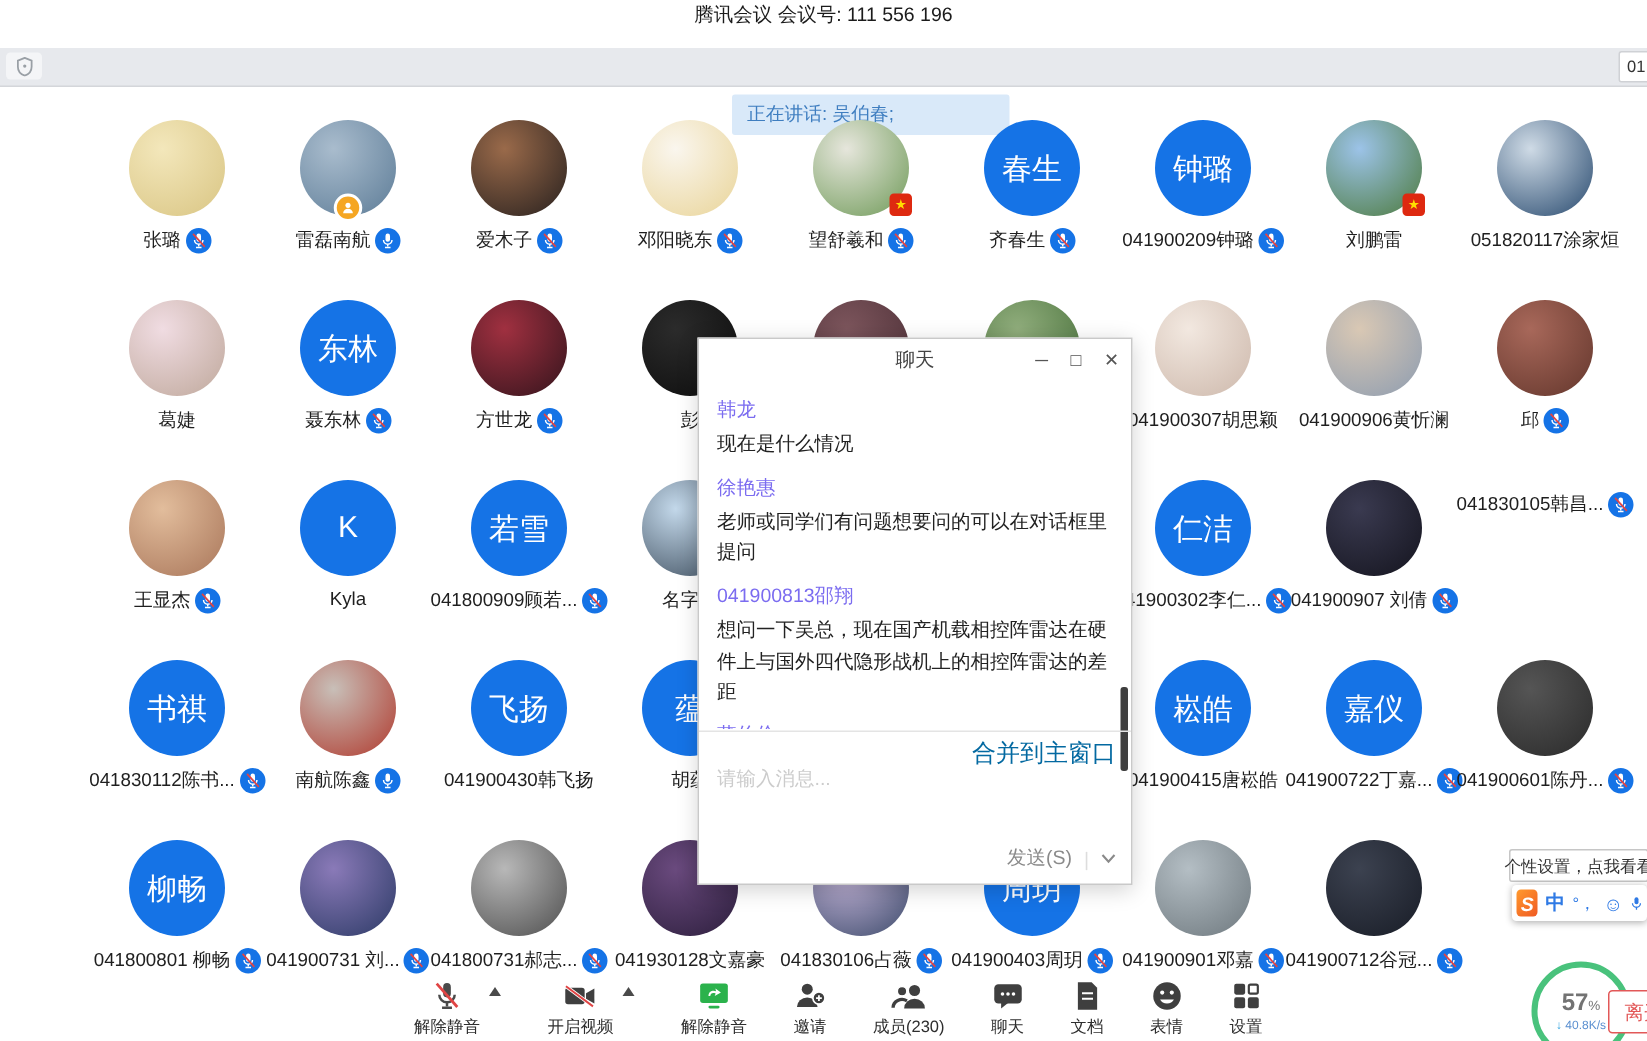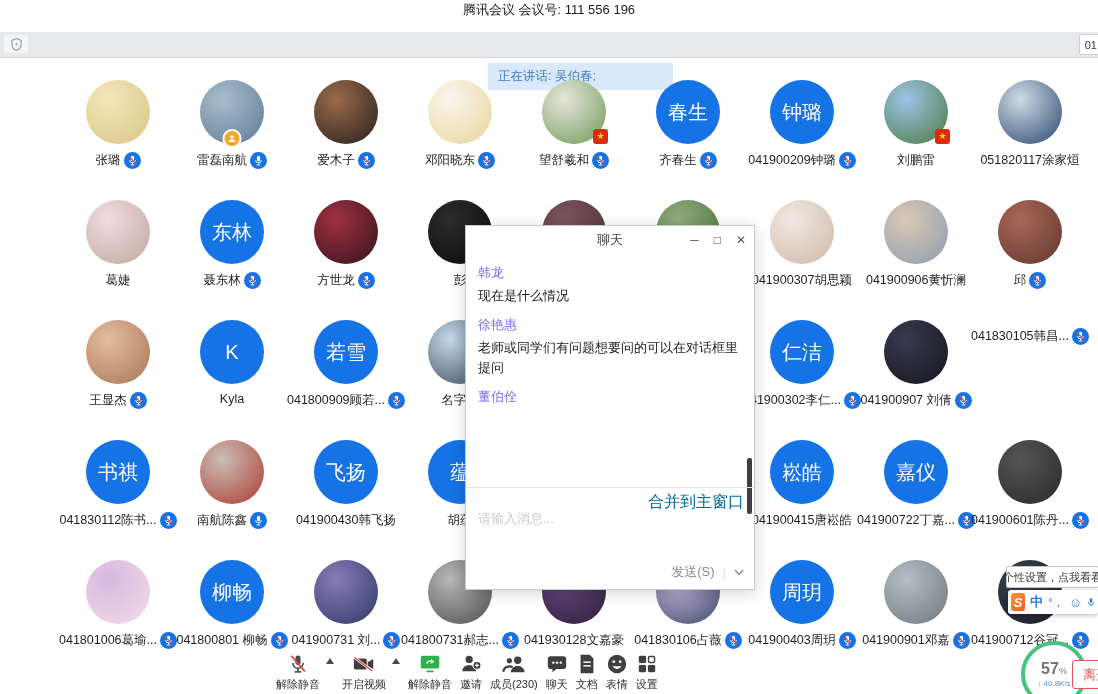--- a/index.html
+++ b/index.html
@@ -51,21 +51,21 @@
   .msg-text{font-size:13px;color:#222;line-height:1.55;margin-top:4px;}
   .chat-scrollbar{position:absolute;right:2px;top:232px;width:5px;height:56px;background:#3f3f3f;border-radius:2px;}
   .chat-divider{position:absolute;left:0;right:0;top:261px;border-top:1px solid #e4e4e4;}
   .merge-link{position:absolute;right:10px;top:266px;font-size:16px;color:#0369a1;}
   .chat-input{position:absolute;left:12px;top:284px;font-size:13px;color:#ccc;}
   .send-row{position:absolute;right:10px;bottom:8px;display:flex;align-items:center;gap:8px;font-size:13px;color:#8a8a8a;}
   .send-sep{color:#ddd;}
 
   
   .toolbar{position:absolute;left:0;bottom:0;width:100%;height:40px;background:#fff;z-index:6;}
-  .toolbar-inner{position:absolute;left:276px;bottom:2px;display:flex;align-items:flex-end;gap:8px;}
+  .toolbar-inner{position:absolute;left:276px;bottom:2px;display:flex;align-items:flex-end;gap:31px;}
   .tb-item{display:flex;flex-direction:column;align-items:center;position:relative;}
   .tb-item .ic{height:24px;display:flex;align-items:center;justify-content:center;}
   .tb-label{font-size:11px;color:#2e2e2e;margin-top:1px;white-space:nowrap;}
   .caret{position:absolute;right:-14px;top:6px;width:0;height:0;border-left:4px solid transparent;
     border-right:4px solid transparent;border-bottom:6px solid #4a4a4a;}
   .has-caret{margin-right:14px;}
 
   
   .netring{position:absolute;left:1021px;top:641px;width:58px;height:58px;border-radius:50%;background:#fff;
     border:4px solid #49c27c;display:flex;flex-direction:column;align-items:center;justify-content:center;z-index:9;}
@@ -655,38 +655,20 @@
             <rect x="9.2" y="3.2" width="5.6" height="10" rx="2.8" fill="#fff"></rect>
             <path d="M6.8 11.2a5.2 5.2 0 0 0 10.4 0" stroke="#fff" stroke-width="1.8" fill="none"></path>
             <line x1="12" y1="16.6" x2="12" y2="19.2" stroke="#fff" stroke-width="1.8"></line>
             <line x1="8.6" y1="20.2" x2="15.4" y2="20.2" stroke="#fff" stroke-width="1.8"></line>
             <line class="slash" x1="5" y1="3.5" x2="19.5" y2="19.5" stroke="#e04444" stroke-width="2.2"></line>
           </svg>
         </span>
       </div>
     </div>
 
-    <div class="tile">
-      <div class="avatar" style="background: radial-gradient(circle at 35% 30%, rgb(216, 184, 224), rgb(243, 220, 230));">
-        
-        
-      </div>
-      <div class="p-row">
-        <span class="p-label">041801006葛瑜...</span>
-        <span class="mic muted">
-          <svg viewBox="0 0 24 24">
-            <rect x="9.2" y="3.2" width="5.6" height="10" rx="2.8" fill="#fff"></rect>
-            <path d="M6.8 11.2a5.2 5.2 0 0 0 10.4 0" stroke="#fff" stroke-width="1.8" fill="none"></path>
-            <line x1="12" y1="16.6" x2="12" y2="19.2" stroke="#fff" stroke-width="1.8"></line>
-            <line x1="8.6" y1="20.2" x2="15.4" y2="20.2" stroke="#fff" stroke-width="1.8"></line>
-            <line class="slash" x1="5" y1="3.5" x2="19.5" y2="19.5" stroke="#e04444" stroke-width="2.2"></line>
-          </svg>
-        </span>
-      </div>
-    </div>
 
     <div class="tile">
       <div class="avatar initials">
         
         
       柳畅</div>
       <div class="p-row">
         <span class="p-label">041800801 柳畅</span>
         <span class="mic muted">
           <svg viewBox="0 0 24 24">
@@ -836,20 +818,24 @@
       </div>
     </div>
     <div class="chat-msgs">
       <div>
         <div class="msg-name">韩龙</div>
         <div class="msg-text">现在是什么情况</div>
       </div>
       <div>
         <div class="msg-name">徐艳惠</div>
         <div class="msg-text">老师或同学们有问题想要问的可以在对话框里提问</div>
+      </div>
+      <div>
+        <div class="msg-name">041900813邵翔</div>
+        <div class="msg-text">想问一下吴总，现在国产机载相控阵雷达在硬件上与国外四代隐形战机上的相控阵雷达的差距</div>
       </div>
       <div>
         <div class="msg-name">董伯佺</div>
 
       </div>
     </div>
     <div class="chat-scrollbar"></div>
     <div class="chat-divider"></div>
     <div class="merge-link">合并到主窗口</div>
     <div class="chat-input">请输入消息...</div>

